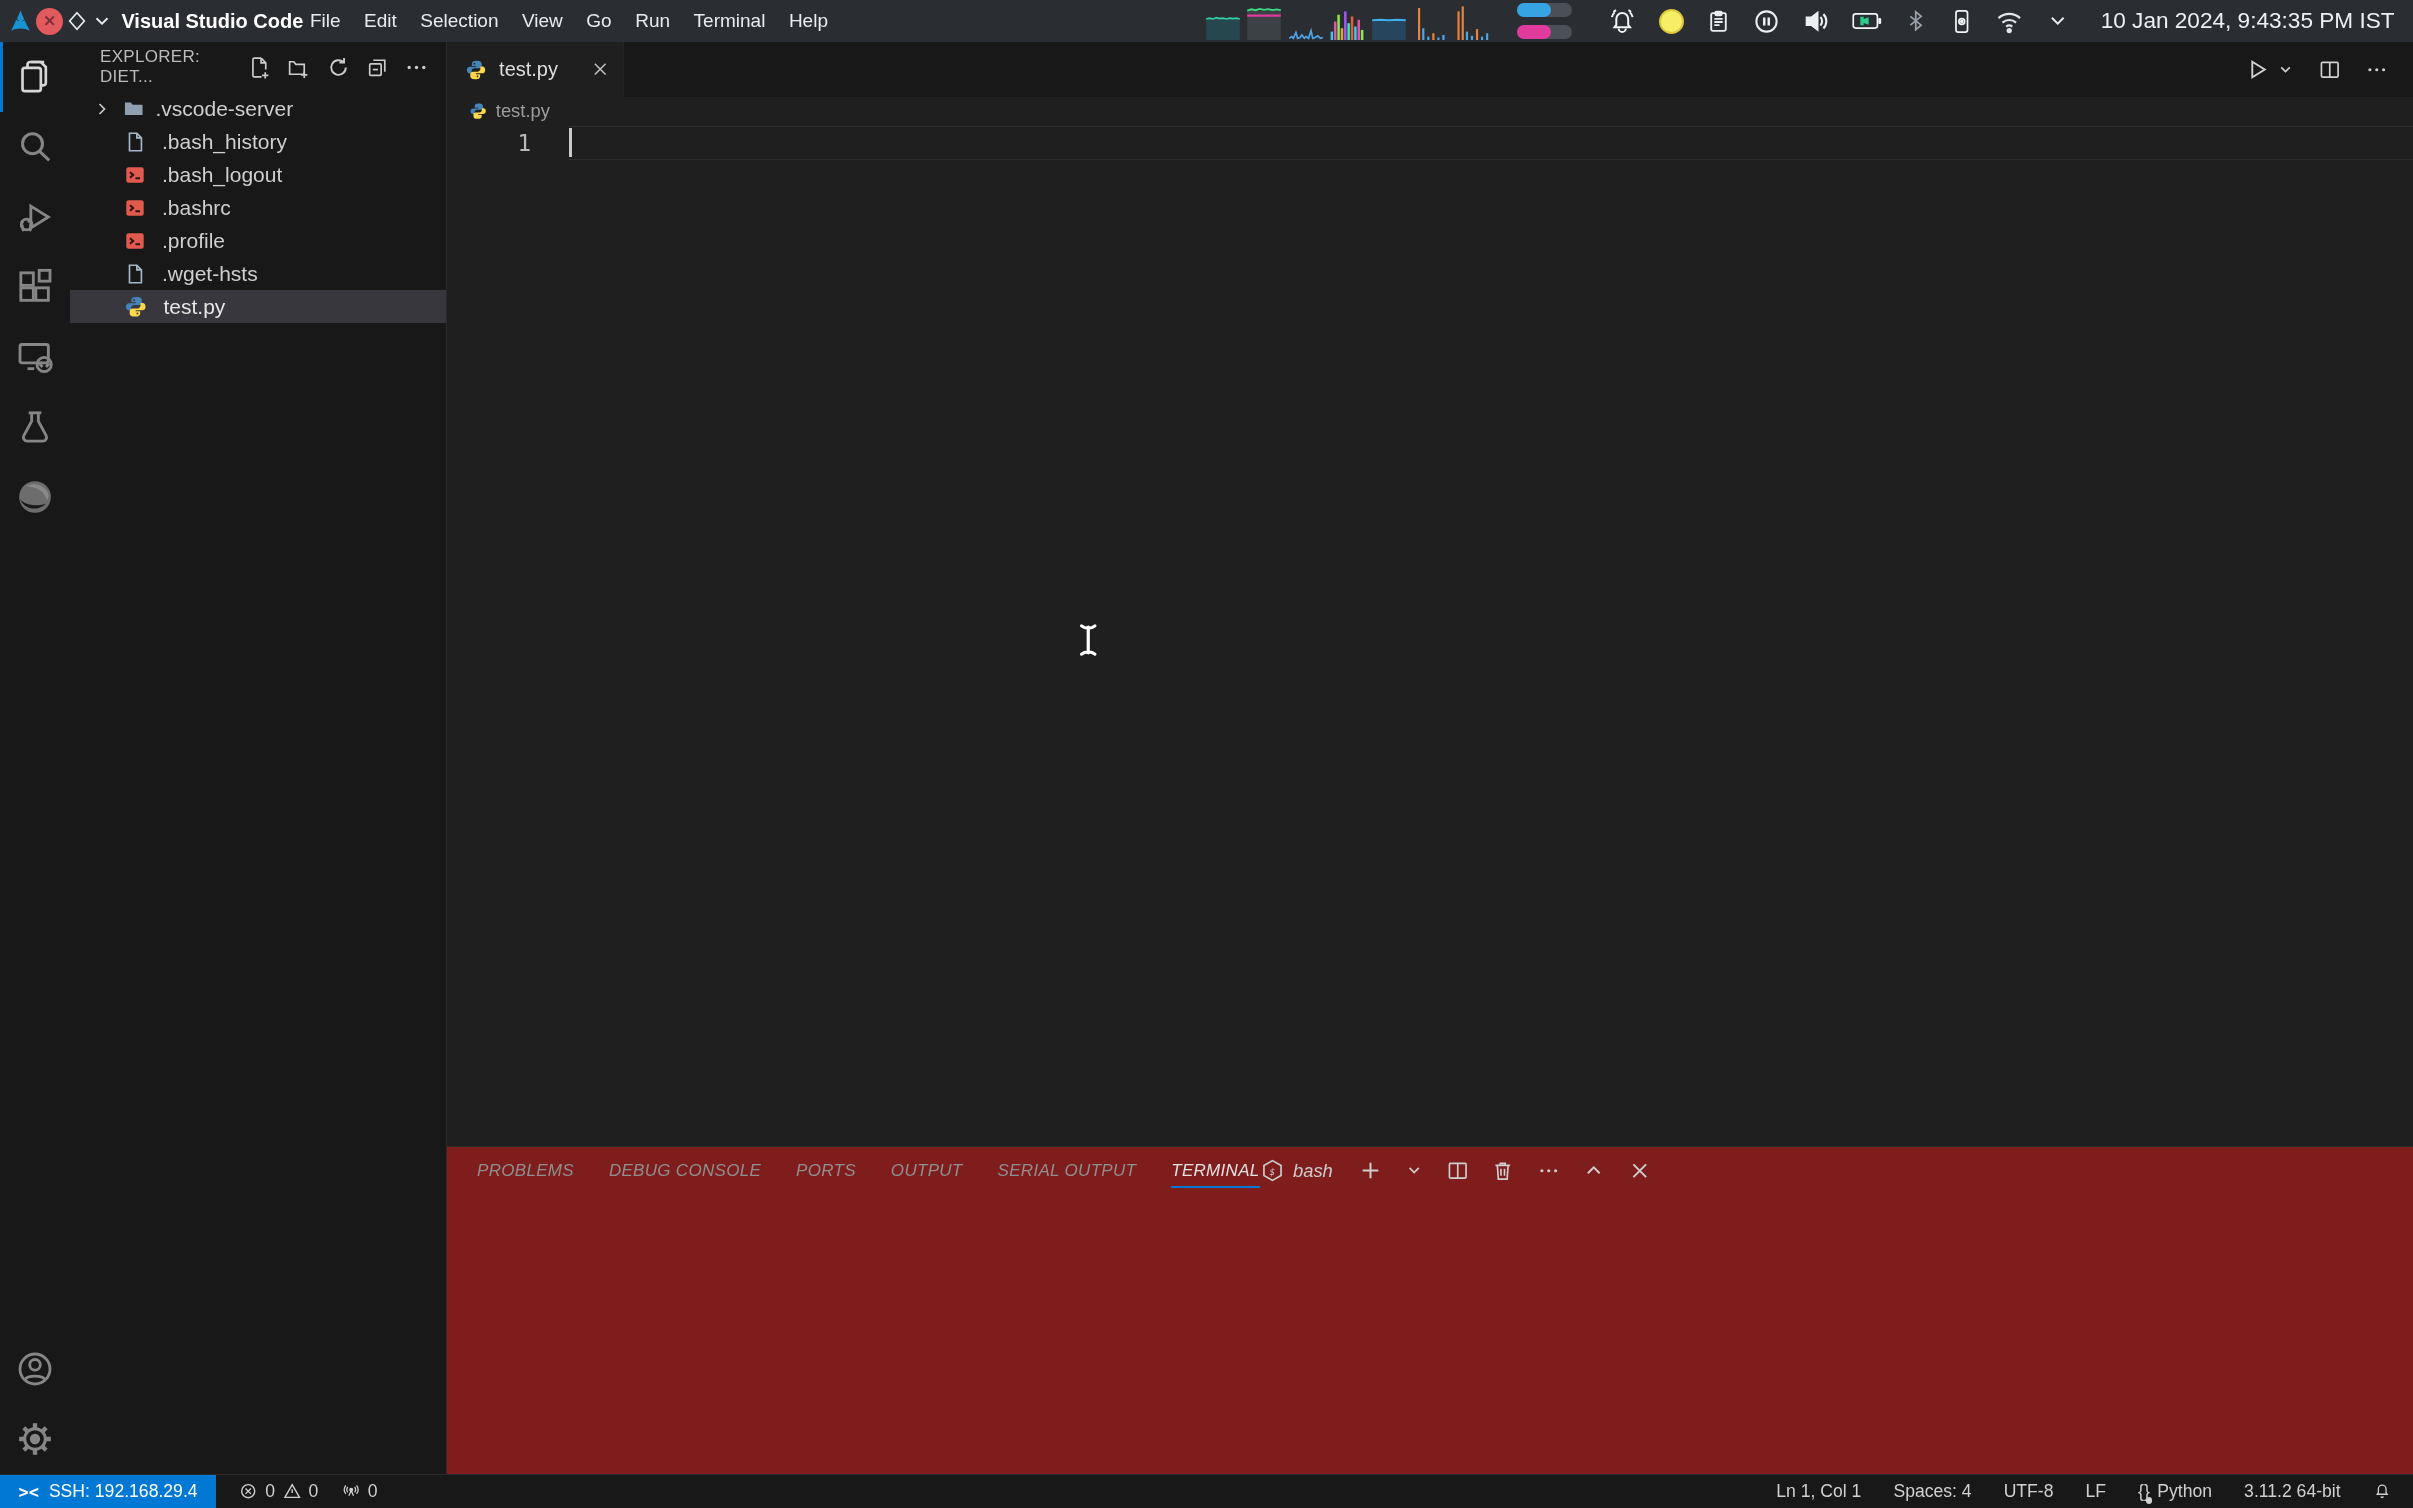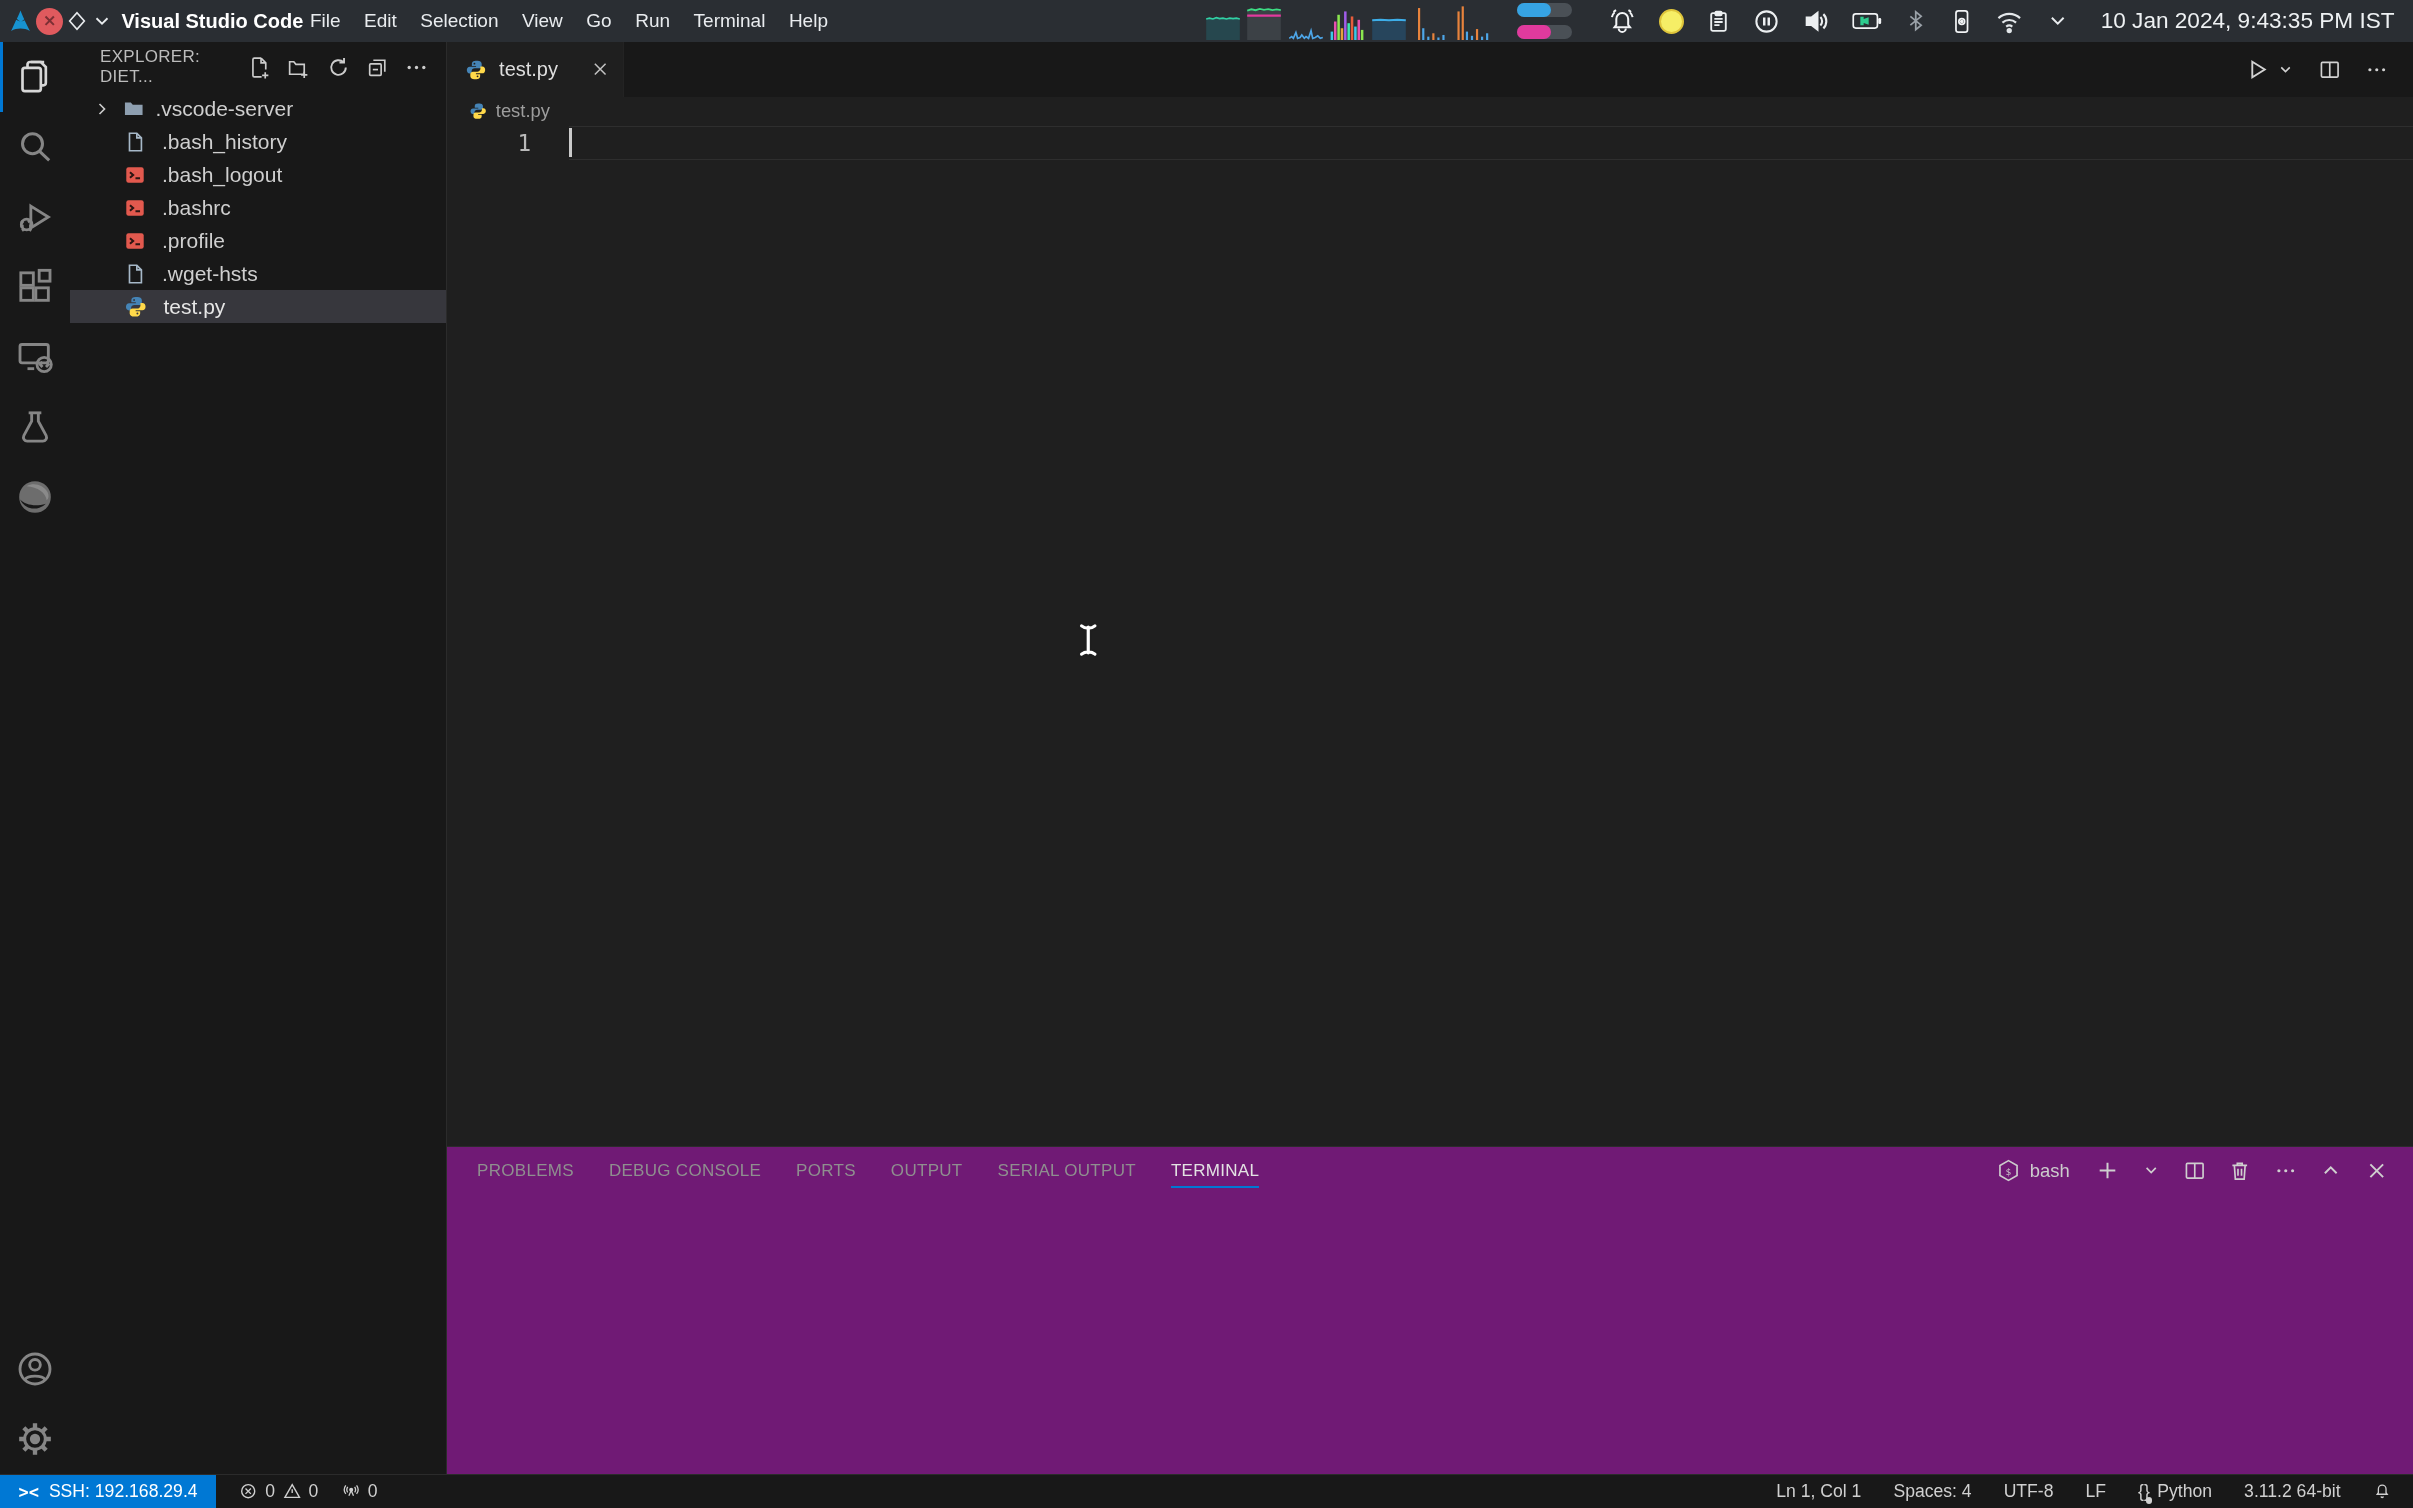--- a/index.html
+++ b/index.html
@@ -58,22 +58,22 @@
                 padding-left:22px; font-size:18.4px; color:#9d9d9d; }
   .code { flex:1; position:relative; }
   .code-line { position:absolute; top:0; left:0; right:0; height:34px; display:flex; align-items:center; }
   .lnum { width:84px; text-align:right; font-family:"DejaVu Sans Mono", monospace;
           font-size:22.6px; color:#b9b9b9; }
   .current-line { position:absolute; left:122px; right:0; top:0; height:34px;
                   border-top:1.7px solid #2e2e2e; border-bottom:1.7px solid #2e2e2e; }
   .caret { position:absolute; left:122px; top:2.5px; width:2.5px; height:28.5px; background:#cacaca; }
   .ibeam { position:absolute; left:627px; top:494px; }
 
-  .panel { height:328px; flex:none; background:#701a75; border-top:1.7px solid #2b2b2b;
-           display:flex; flex-direction:column; }
+  .panel { height:328px; flex:none; background:#7f1d1d; border-top:1.7px solid #2b2b2b;
+           display:flex; flex-direction:row;font-style:italic; }
   .panelbar { height:47px; flex:none; display:flex; align-items:center; padding-left:30px; }
   .ptabs { display:flex; gap:35px; font-size:17px; color:#8f8f8f; }
   .ptab { position:relative; height:47px; display:flex; align-items:center; letter-spacing:0.3px; }
   .ptab.active { color:#e3e3e3; }
   .ptab.active::after { content:""; position:absolute; left:0; right:0; bottom:5.9px; height:2.5px; background:#0078d4; }
   .panel-actions { margin-left:auto; display:flex; align-items:center; gap:22px; padding-right:25px; color:#cfcfcf; }
   .bash-chip { display:flex; align-items:center; gap:8.4px; font-size:18.4px; color:#cccccc; margin-right:3.4px; }
   .termline { display:flex; align-items:center; margin:17px 0 0 11.7px;
               font-family:"DejaVu Sans Mono", monospace; font-size:20px; color:#d2d2d2; }
   .term-ring { width:12.6px; height:12.6px; border:1.7px solid #858585; border-radius:50%; margin-right:12.6px; }

